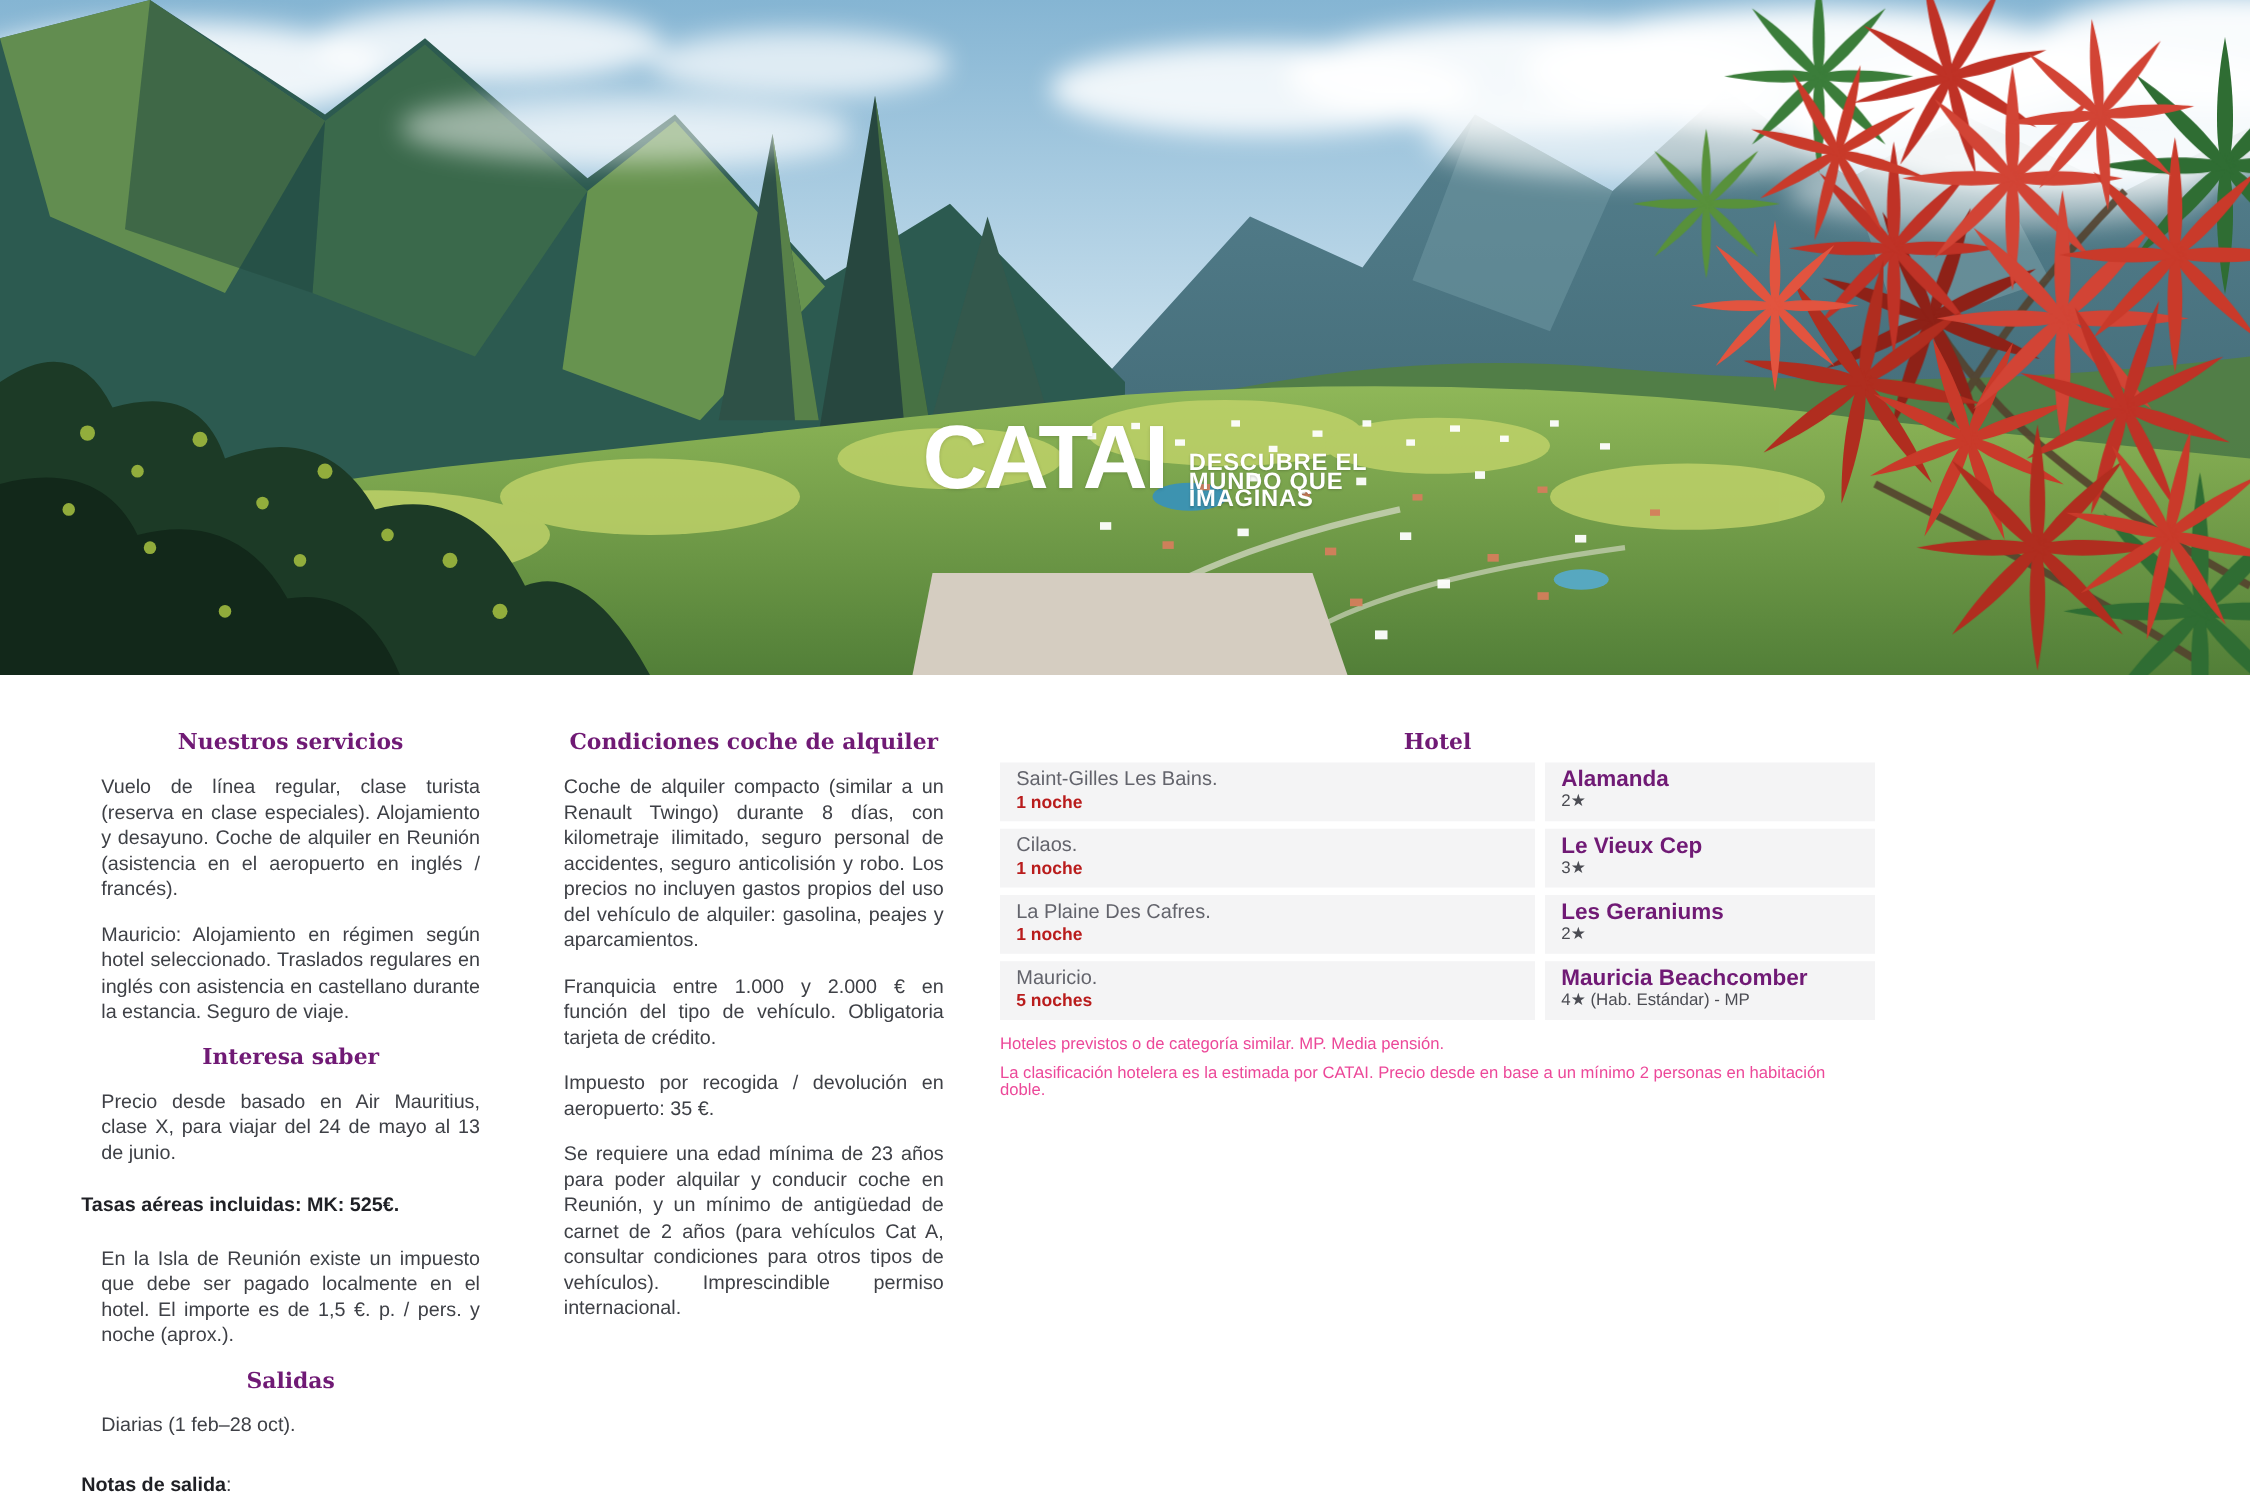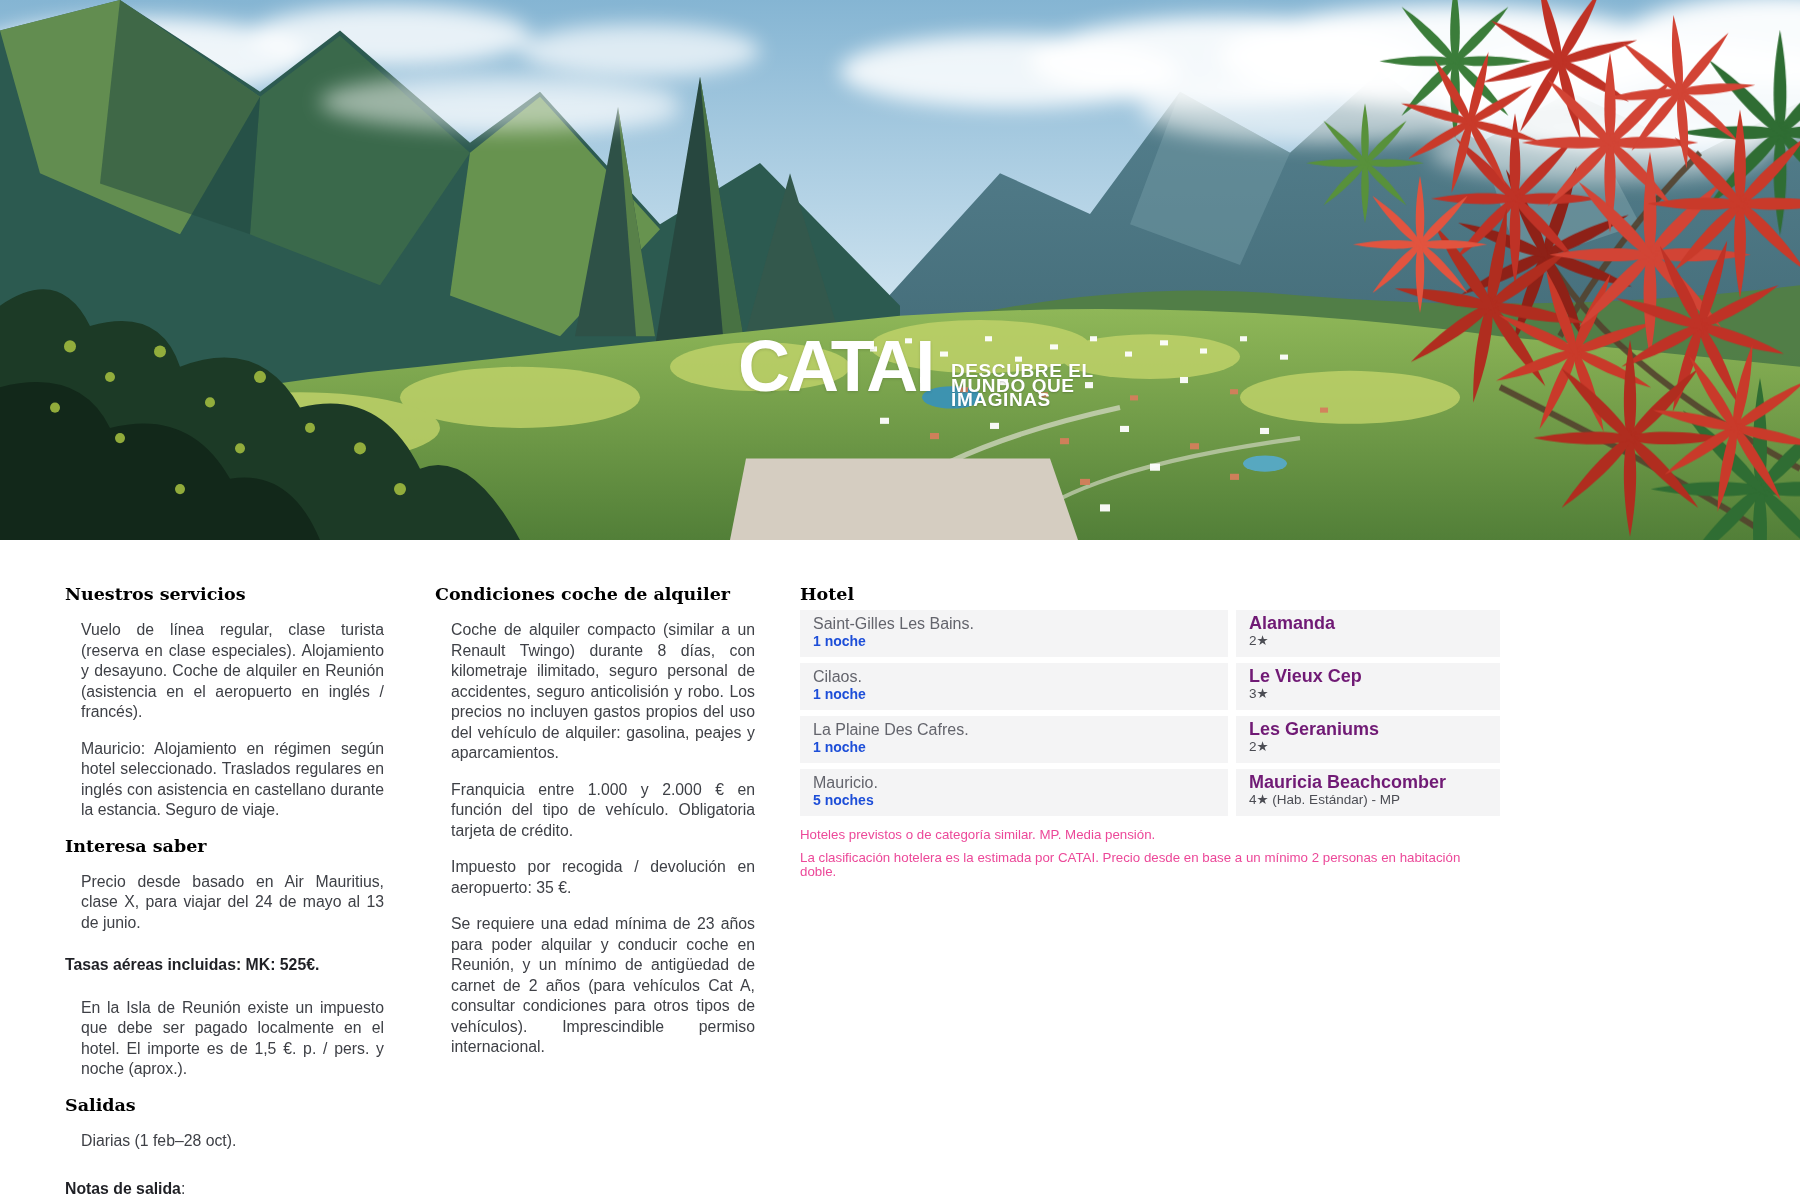--- a/index.html
+++ b/index.html
@@ -11,33 +11,33 @@
   .logo{position:absolute;left:738px;top:330px;color:#fff;font-weight:bold;
         font-size:72px;letter-spacing:-3px;line-height:72px;text-shadow:0 1px 3px rgba(0,0,0,.15);}
   .logo-tag{position:absolute;left:951px;top:364px;color:#fff;font-weight:bold;
         font-size:19px;line-height:14.5px;letter-spacing:.6px;text-shadow:0 1px 2px rgba(0,0,0,.2);}
   
   .col{position:absolute;top:585px;color:#3e4046;}
   .col1{left:65px;width:335px;}
   .col2{left:435px;width:336px;}
   .col3{left:800px;width:700px;}
   h3.red{font-family:"DejaVu Serif","Liberation Serif",serif;font-weight:bold;
-         color:#000000;font-size:17.5px;line-height:19px;margin:0 0 6px 0;}
+         color:#701a75;font-size:17.5px;line-height:19px;margin:0 0 6px 0;text-align:center;}
   .body-p{font-size:15.8px;line-height:20.5px;text-align:justify;margin:16px;color:#3e4046;}
   .bold-p{font-size:15.8px;line-height:20.5px;font-weight:bold;color:#1f2025;margin:0;}
   .mt22{margin-top:22px;} .mt26{margin-top:26px;} .mt28{margin-top:28px;}
   .colon{font-weight:normal;color:#3e4046;}
   
   .hotel-table{margin-top:2px;}
   .hotel-row{display:flex;gap:8px;margin-bottom:6px;}
   .cell{background:#f4f4f5;padding:5px 13px 7px 13px;box-sizing:border-box;}
   .cell.left{width:428px;}
   .cell.right{flex:1;}
   .place{font-size:16px;color:#63646c;line-height:17px;}
-  .nights{font-size:14px;font-weight:bold;color:#1d4ed8;line-height:18px;}
+  .nights{font-size:14px;font-weight:bold;color:#b91c1c;line-height:18px;}
   .hname{font-size:18px;font-weight:bold;color:#701a75;line-height:17px;}
   .hcat{font-size:13.5px;color:#4b4c53;line-height:18px;}
   .notes{margin-top:12px;}
   .note{font-size:13.3px;color:#ec4899;line-height:14px;margin-bottom:9px;}
 </style>
 </head>
 <body>
 
 <div class="page">
 

